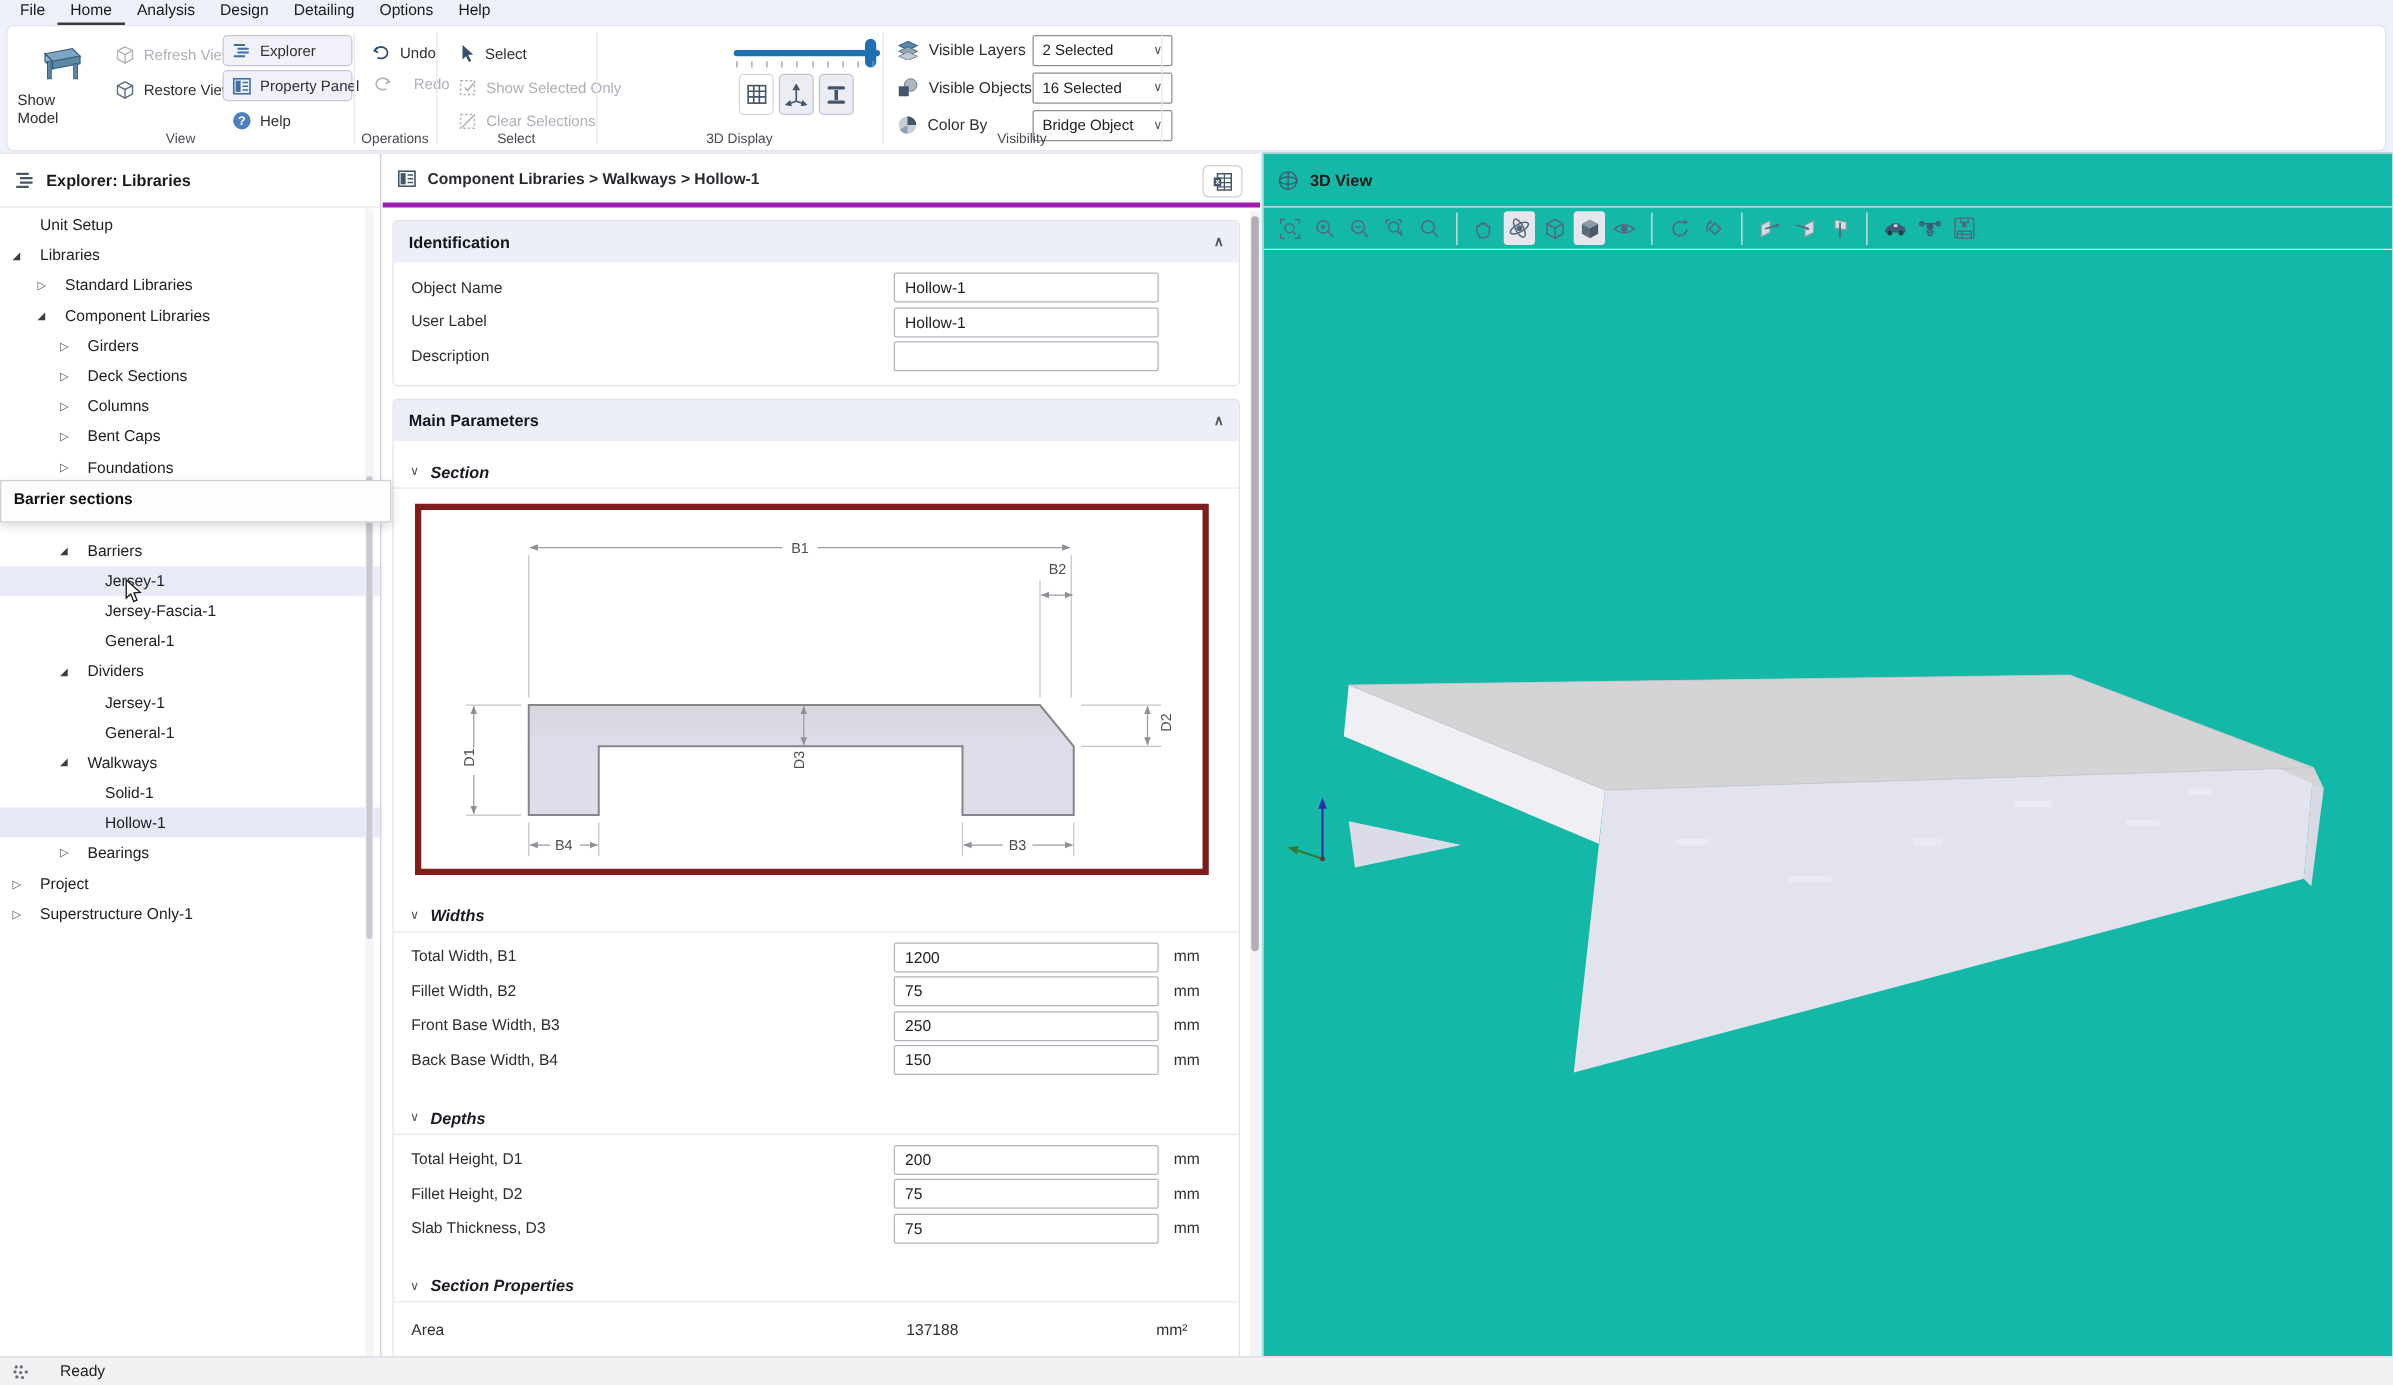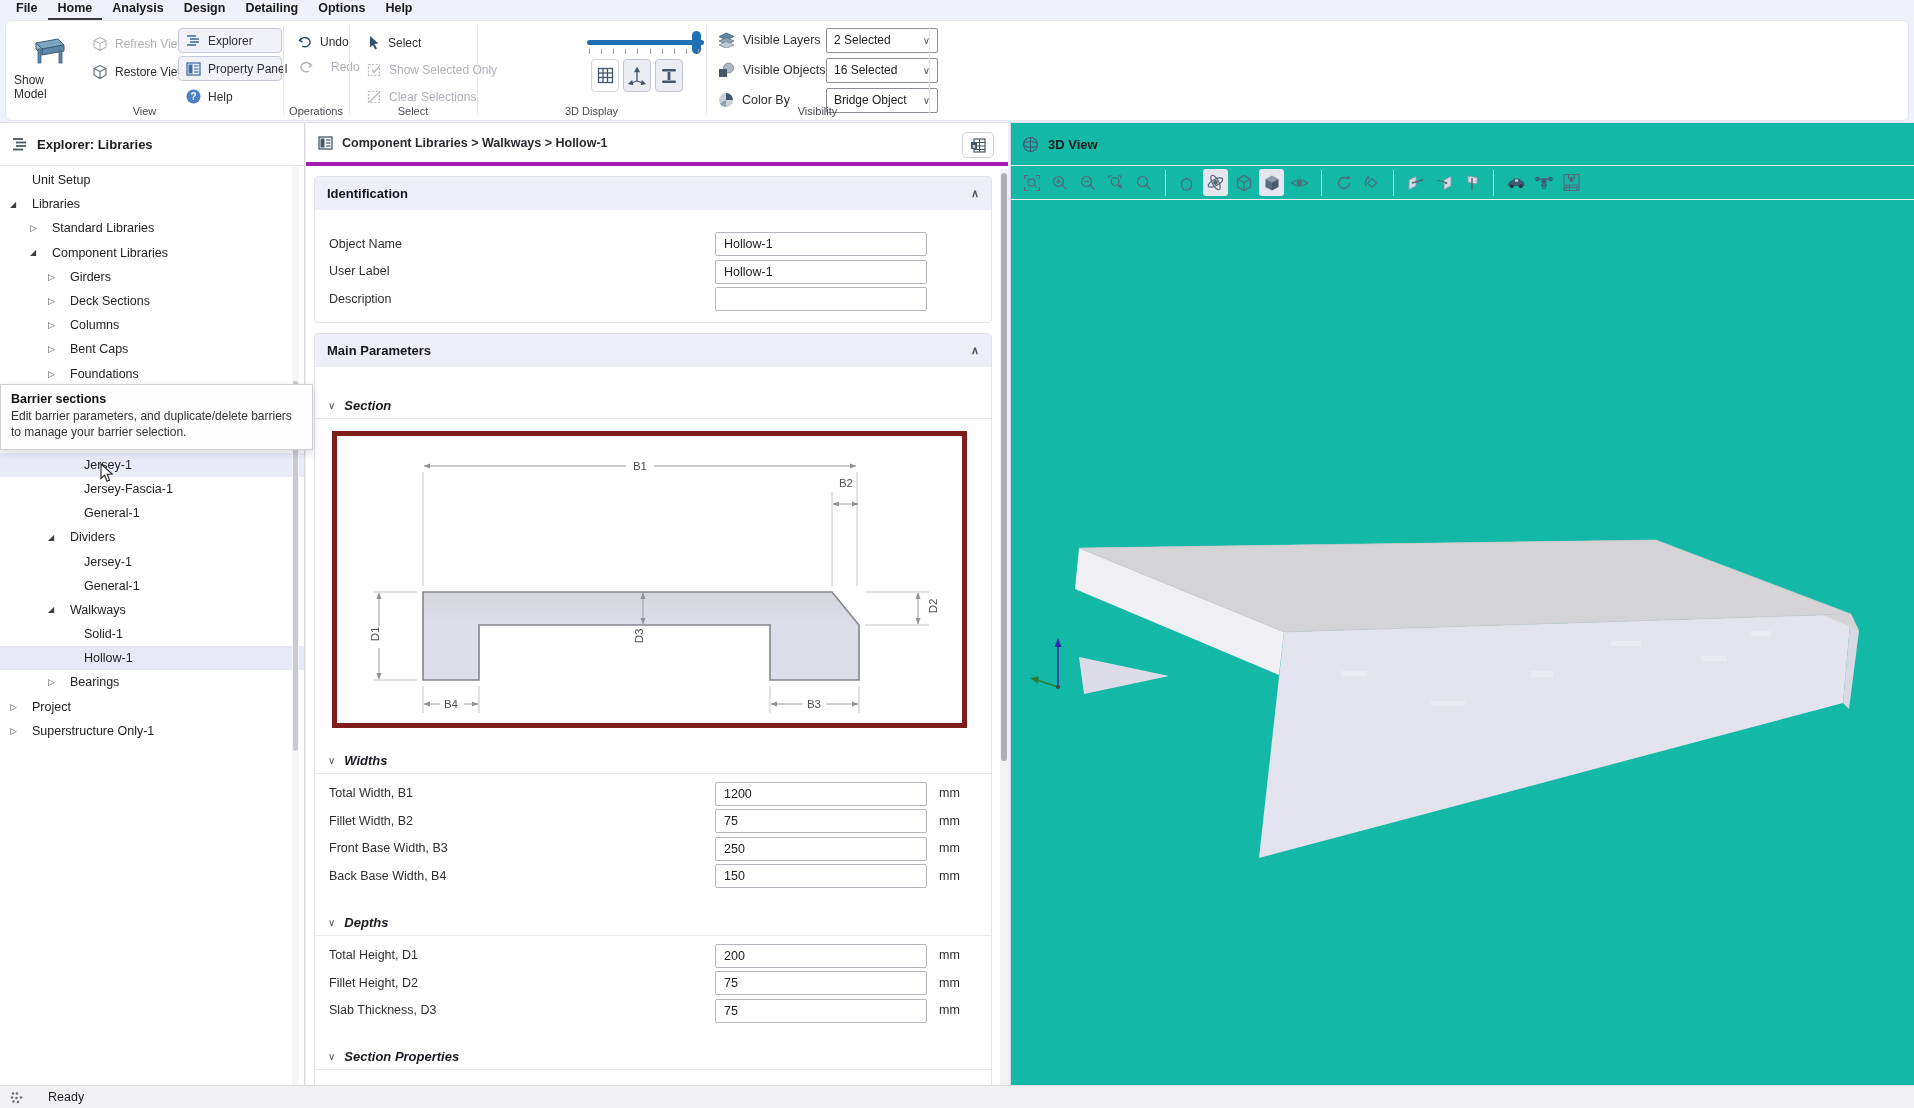--- a/index.html
+++ b/index.html
@@ -5,21 +5,21 @@
   * { box-sizing: border-box; }
   html,body { margin:0; padding:0; }
   body {
     width:1914px; height:1108px; position:relative; overflow:hidden;
     font-family:"Liberation Sans", sans-serif; background:#eef0fa; color:#222;
   }
   svg { display:block; }
 
   
   .menubar { position:absolute; left:0; top:0; right:0; height:20px;
-    display:flex; align-items:flex-end; padding-left:6px; background:#eef0fa; font-size:12.5px;font-weight:bold; }
+    display:flex; align-items:flex-end; padding-left:6px; background:#eef0fa; font-size:12.5px; }
   .menu-item { padding:2px 10px 3px; color:#1a1a1a; border-bottom:2px solid transparent; }
   .menu-item.active { border-bottom:2px solid #3a3a3a; }
 
   
   .ribbon { position:absolute; left:5px; right:5px; top:20px; height:101px;
     background:#fff; border:1px solid #e2e3ec; border-radius:6px; }
   .rgroup { position:absolute; top:0; bottom:0; }
   .rgroup-label { position:absolute; bottom:3px; left:0; right:0; text-align:center;
     font-size:11px; color:#4a4a52; }
   .rsep { position:absolute; top:5px; bottom:5px; width:1px; background:#e5e6ef; }
@@ -79,21 +79,21 @@
     border-bottom:4px solid #a21caf; font-size:12.5px; font-weight:600; color:#2a2a30; }
   .crumb-btn { position:absolute; right:14px; top:9px; width:32px; height:26px; border:1px solid #cfcfd7;
     border-radius:5px; background:#fff; display:flex; align-items:center; justify-content:center; }
   .props-content { position:absolute; top:43px; left:0; right:8px; bottom:0; overflow:hidden; }
   .props-scroll { position:absolute; top:46px; bottom:0; right:0; width:8px; background:#f3f3f6; }
   .props-scroll .thumb { position:absolute; top:4px; height:588px; left:1px; width:6px; background:#aeaeb6; border-radius:3px; }
   .card { margin:10px 8px 0; border:1px solid #e2e2e8; border-radius:4px; overflow:hidden; }
   .card-header { height:33px; background:#eceef8; display:flex; align-items:center; padding:0 12px;
     font-size:13px; font-weight:bold; color:#15151f;justify-content:center; }
   .card-header .collapse { margin-left:auto; font-size:11px; color:#555; }
-  .card-body { padding:20px 0 9px; }
+  .card-body { padding:6px 0 9px; }
   .frow { position:relative; height:27.5px; display:flex; align-items:center; }
   .frow .flabel { padding-left:14px; font-size:12.5px; color:#2e2e33; }
   .frow input { position:absolute; left:400px; top:2px; width:212px; height:24px; border:1px solid #b4b4bc;
     border-radius:2px; font-family:"Liberation Sans",sans-serif; font-size:12.5px; color:#222; padding:0 8px; outline:none; background:#fff; }
   .frow .funit { position:absolute; left:624px; font-size:12.5px; color:#2e2e33; }
   .frow .fvalue { position:absolute; left:410px; font-size:12.5px; color:#2e2e33; }
   .frow .funit2 { position:absolute; left:610px; font-size:12.5px; color:#2e2e33; }
   .subhead { display:flex; align-items:center; gap:9px; height:26px; margin-top:6px; padding-left:13px;
     border-bottom:1px solid #e9e9ec; }
   .subhead .chev { font-size:10px; color:#555; }
@@ -452,21 +452,20 @@
         <span>Superstructure Only-1</span>
       </div>
   </div>
 
   <div class="tree-scroll">
       <div class="thumb"></div>
     </div>
 
   <div class="tooltip">
     <div class="tt-title">Barrier sections</div>
-    <div class="tt-body">Edit barrier parameters, and duplicate/delete barriers to manage your barrier selection.</div>
   </div>
 </div>
 
 <div class="cursor">
   <svg width="14" height="20" viewBox="0 0 14 20">
       <polygon points="1,1 1,15.5 4.6,12.2 7,18.2 9.6,17.1 7.2,11.3 12.2,11" fill="#fff" stroke="#222" stroke-width="1.1"></polygon>
     </svg>
 </div>
 
 <div class="props">

